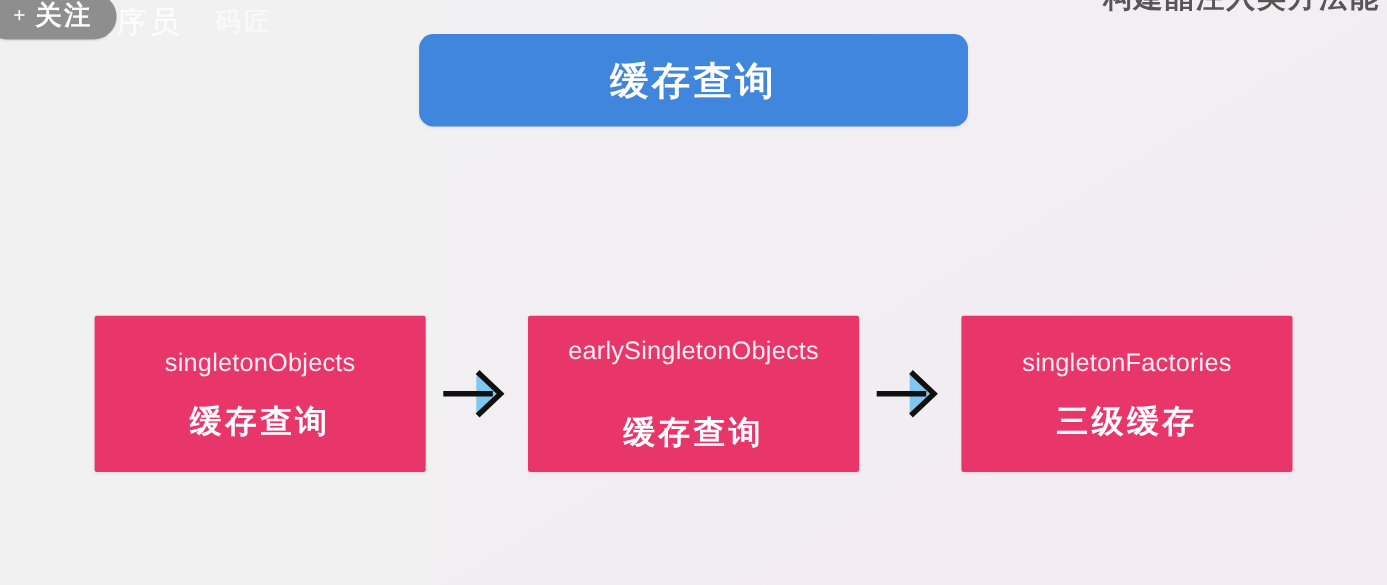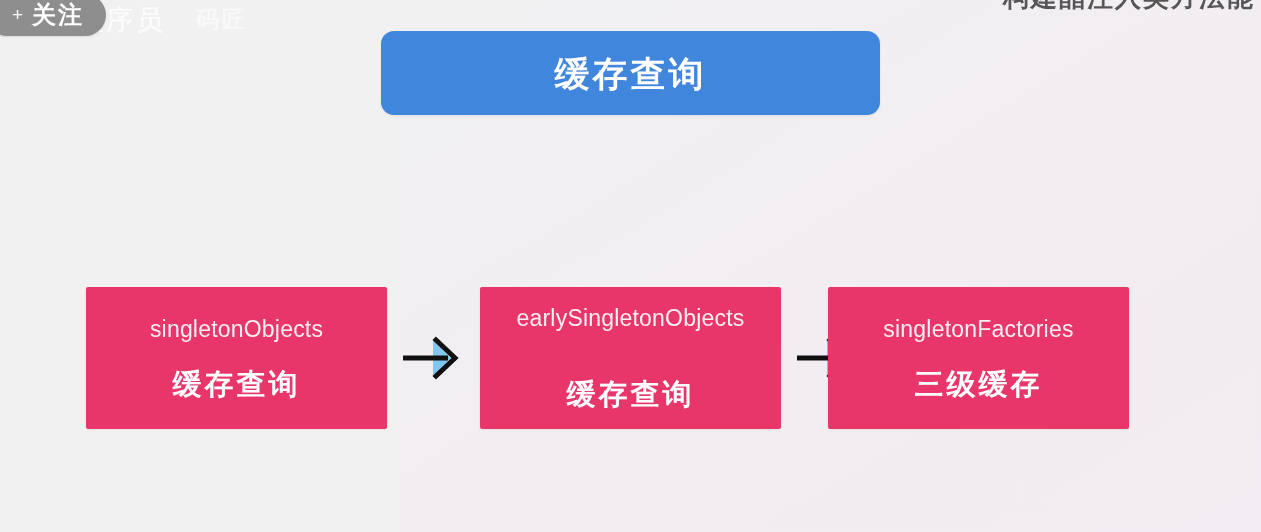--- a/index.html
+++ b/index.html
@@ -134,21 +134,21 @@
     background: #e8366b;
     border-radius: 2px;
     display: flex;
     flex-direction: column;
     align-items: center;
     justify-content: center;
     box-shadow: 0 1px 3px rgba(0,0,0,0.06);
   }
   .cache-box.box-0 { left: 86px;  width: 301px; }
   .cache-box.box-1 { left: 480px; width: 301px; gap: 21px; }
-  .cache-box.box-2 { left: 828px; width: 301px; }
+  .cache-box.box-2 { left: 874px; width: 301px; }
 
   .cache-key {
     color: #fdeef3;
     font-size: 23px;
     font-weight: 400;
     line-height: 1;
     margin-bottom: 29px;
     letter-spacing: 0.2px;
     white-space: nowrap;
   }

